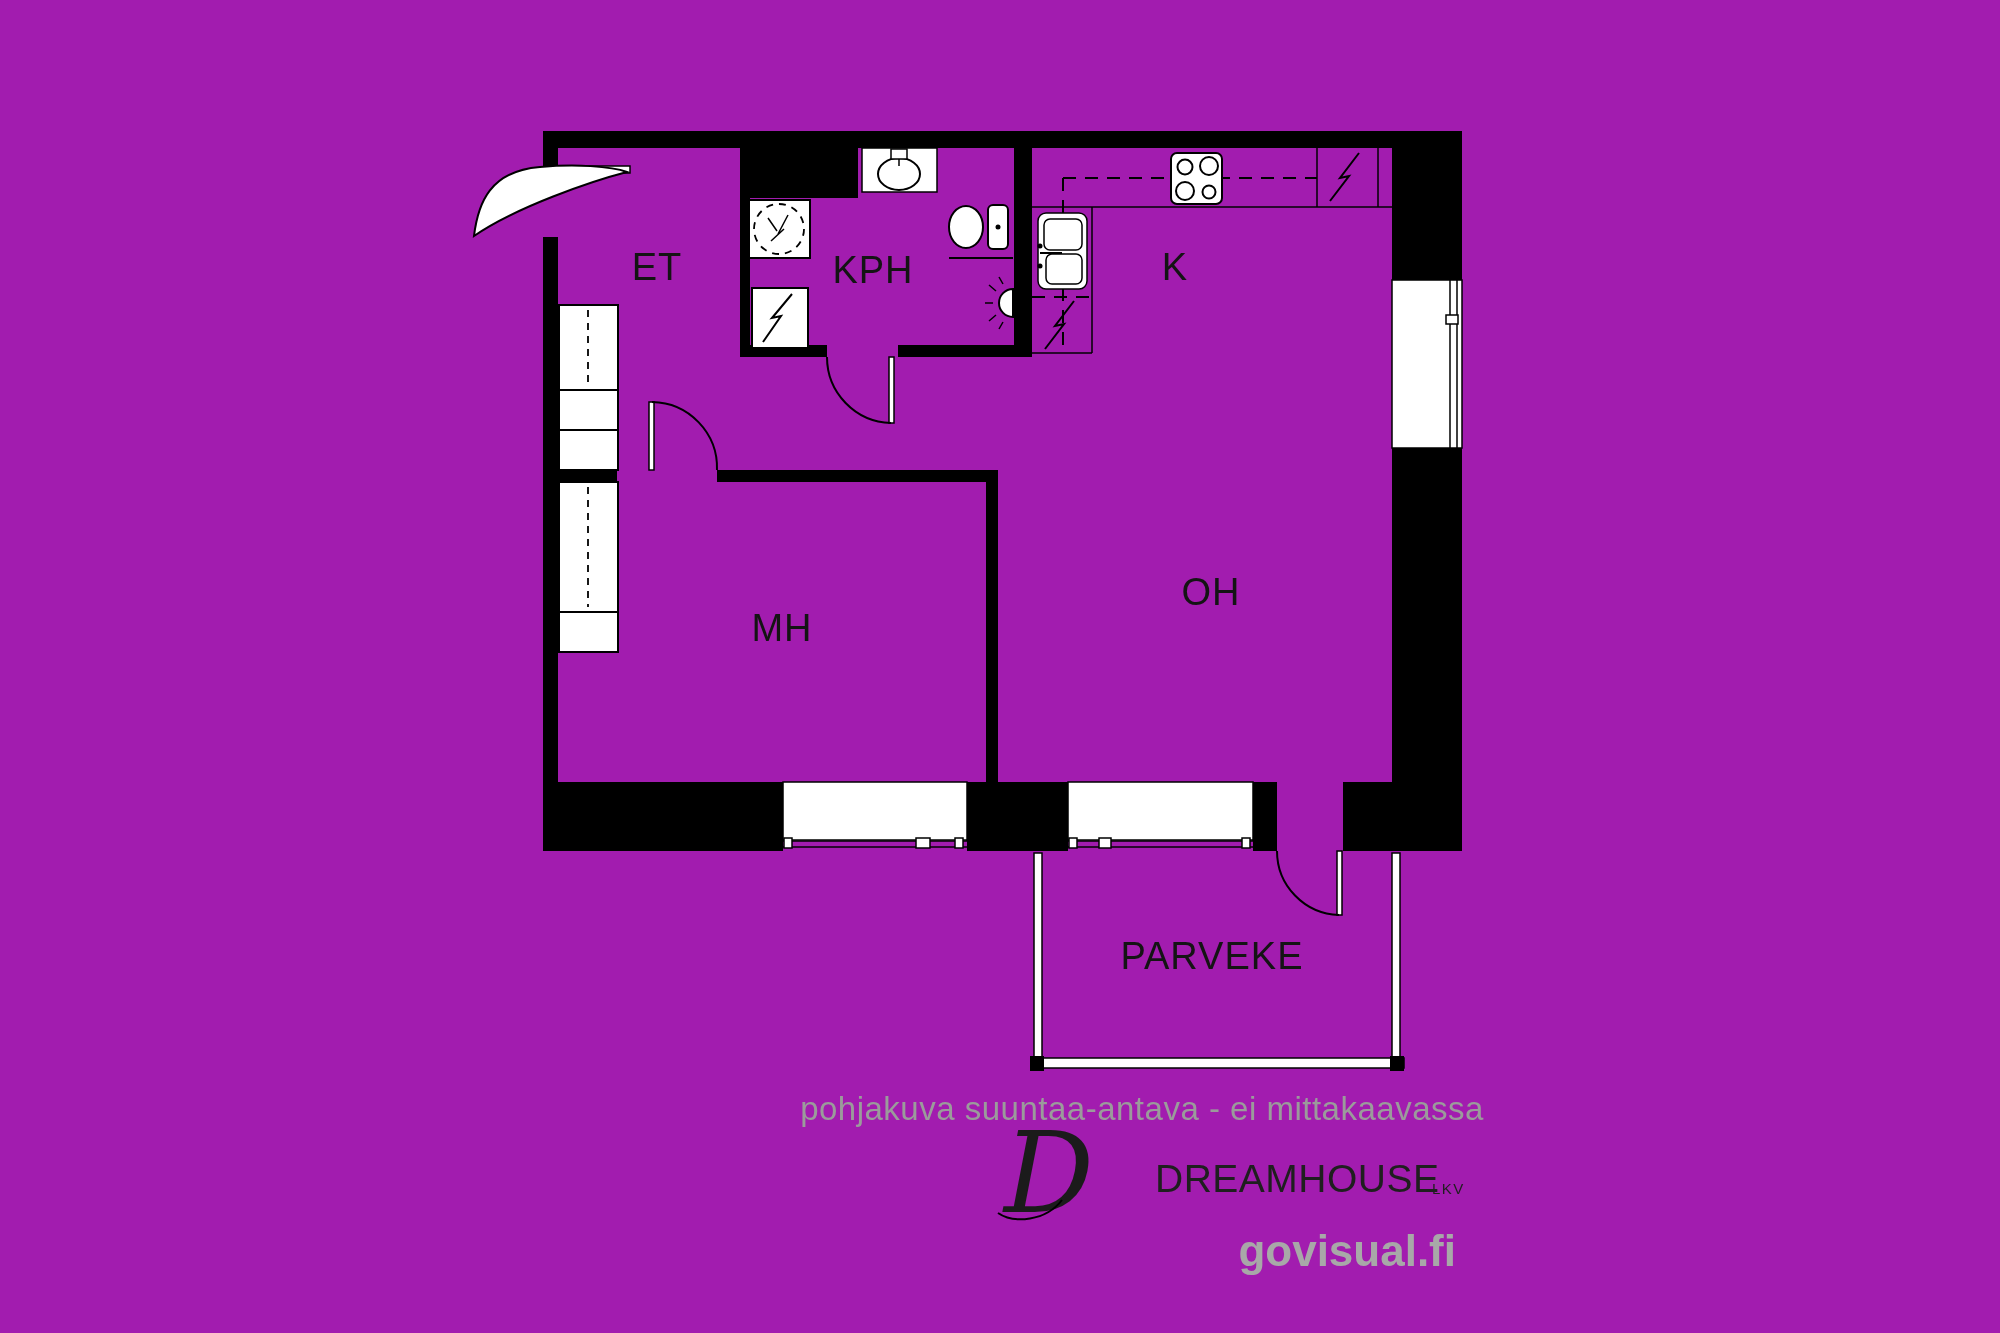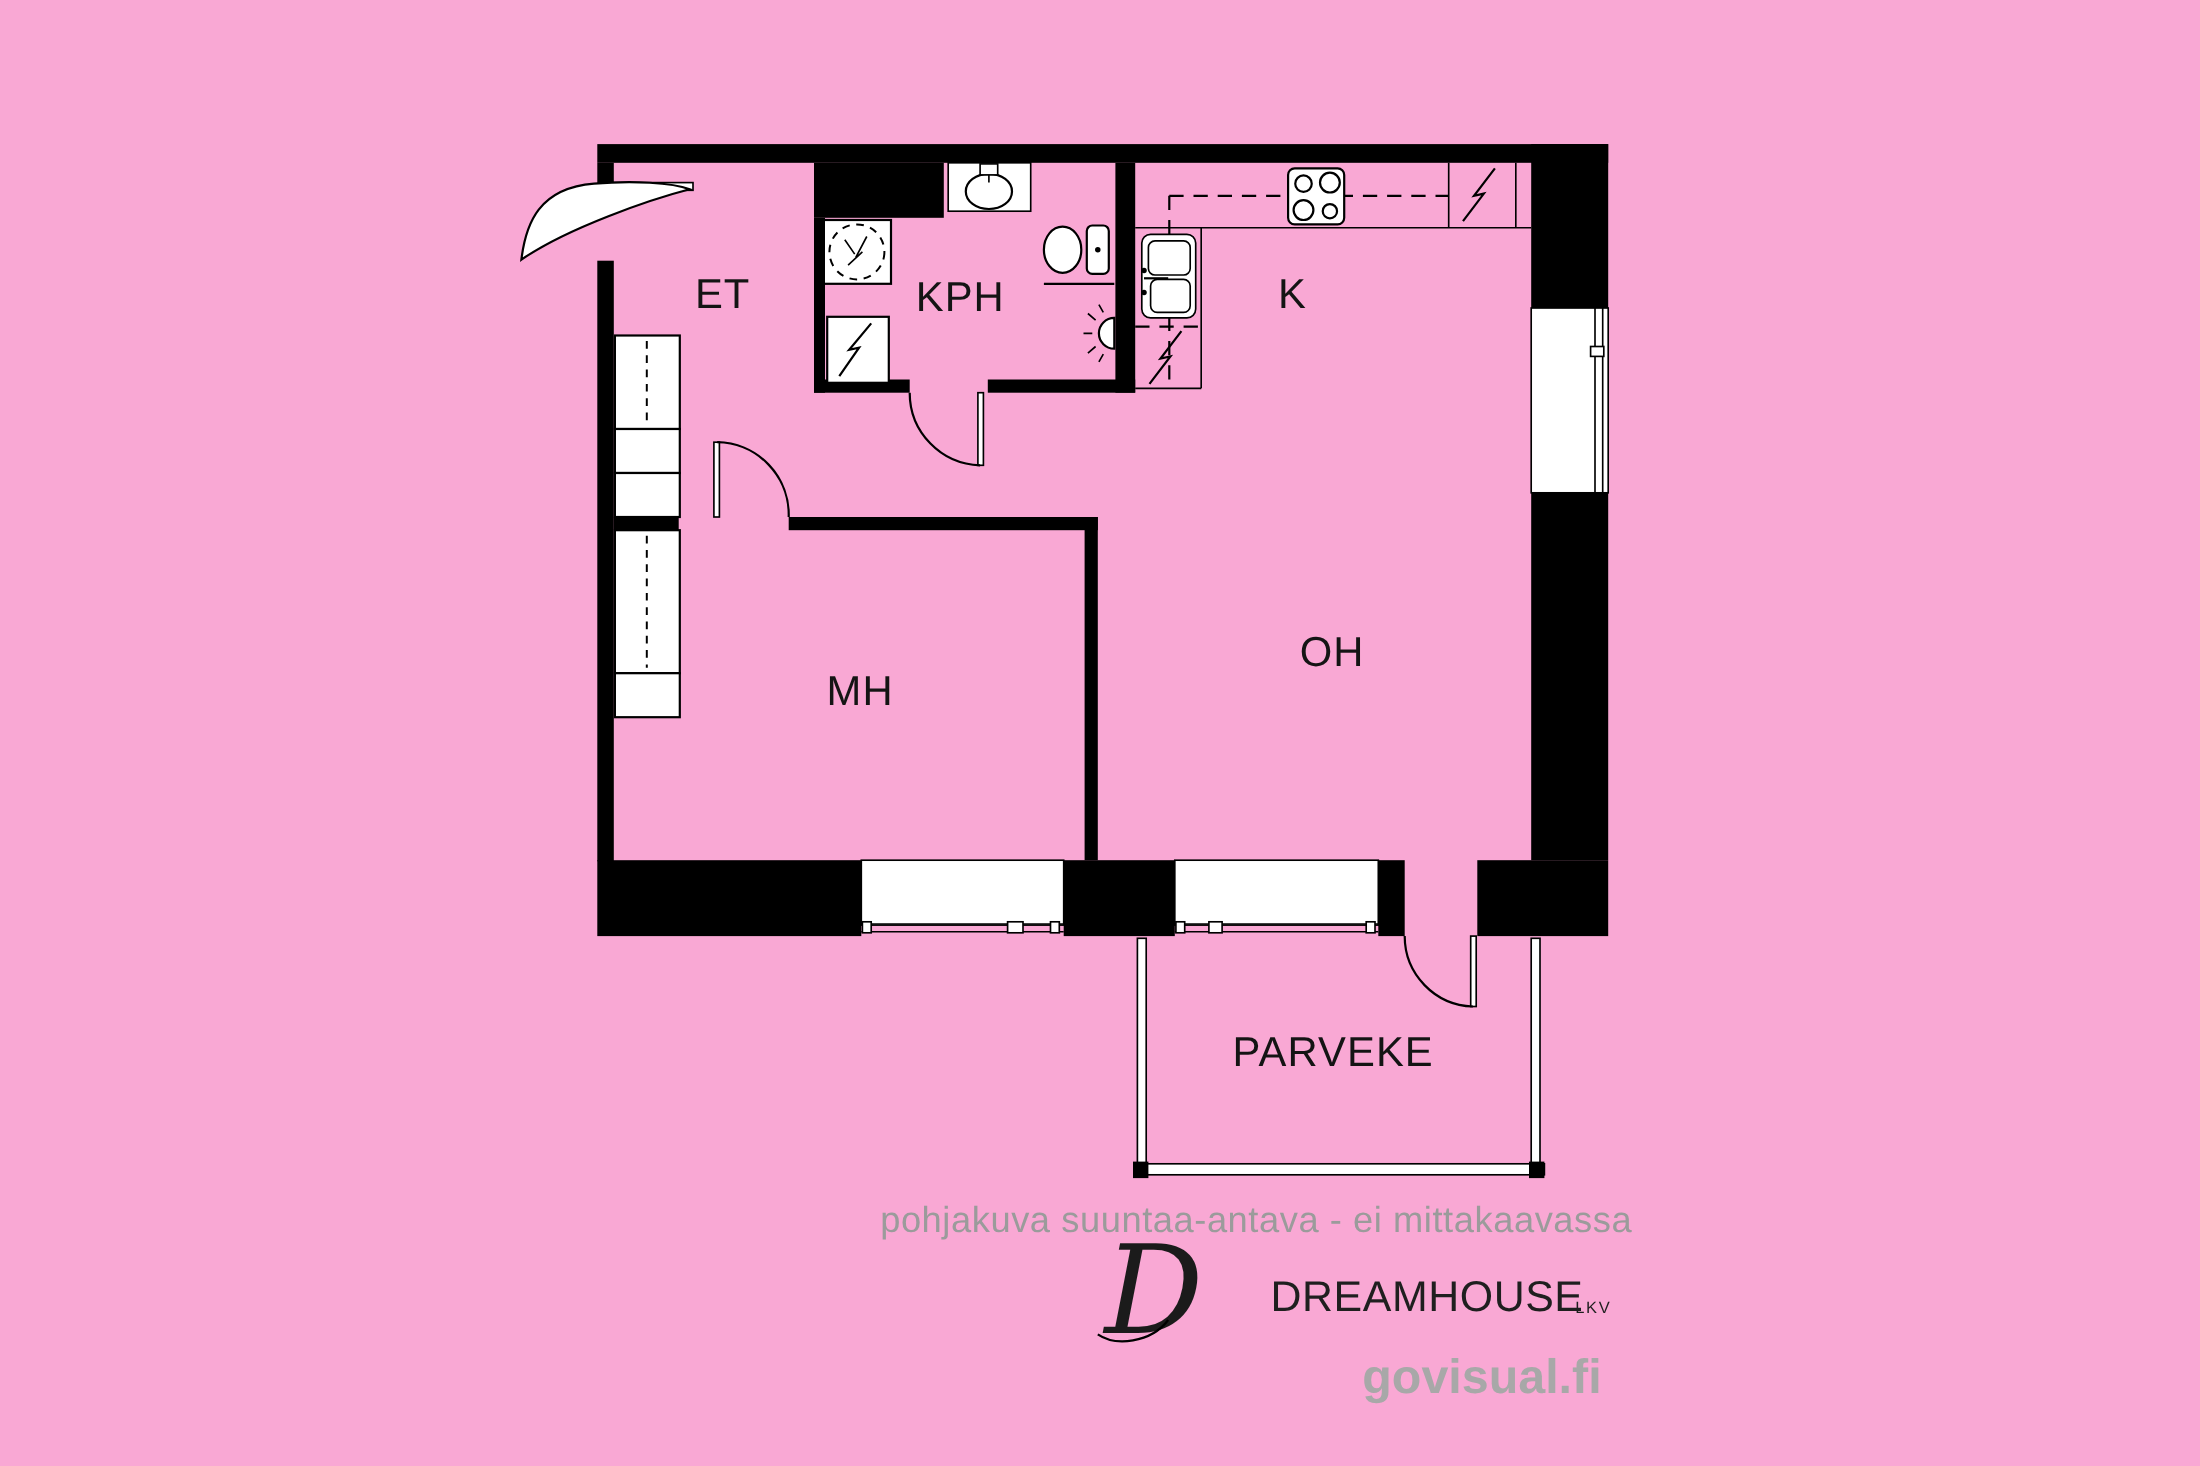--- a/index.html
+++ b/index.html
@@ -1,16 +1,16 @@
 <!DOCTYPE html>
 <html><head>
 <meta charset="utf-8">
 <style>
   html,body{margin:0;padding:0;background:#ffffff;}
-  .stage{position:relative;width:2000px;height:1333px;background:#f9a8d4;overflow:hidden;
+  .stage{position:relative;width:2000px;height:1333px;background:#a21caf;overflow:hidden;
          font-family:"Liberation Sans",sans-serif;}
   svg{display:block;}
   .wallseg{fill:#000000;stroke:none;}
   .ln{fill:none;stroke:#000000;stroke-width:2;}
   .thin{fill:none;stroke:#000000;stroke-width:1.5;}
   .wfill{fill:#ffffff;stroke:#000000;stroke-width:1.5;}
   .wfill2{fill:#ffffff;stroke:#000000;stroke-width:2;}
   .dash{fill:none;stroke:#000000;stroke-width:2;stroke-dasharray:13 9;}
   .dashf{fill:none;stroke:#000000;stroke-width:1.8;stroke-dasharray:7 6;}
   .room-label{font-family:"Liberation Sans",sans-serif;font-size:38px;fill:#141414;

